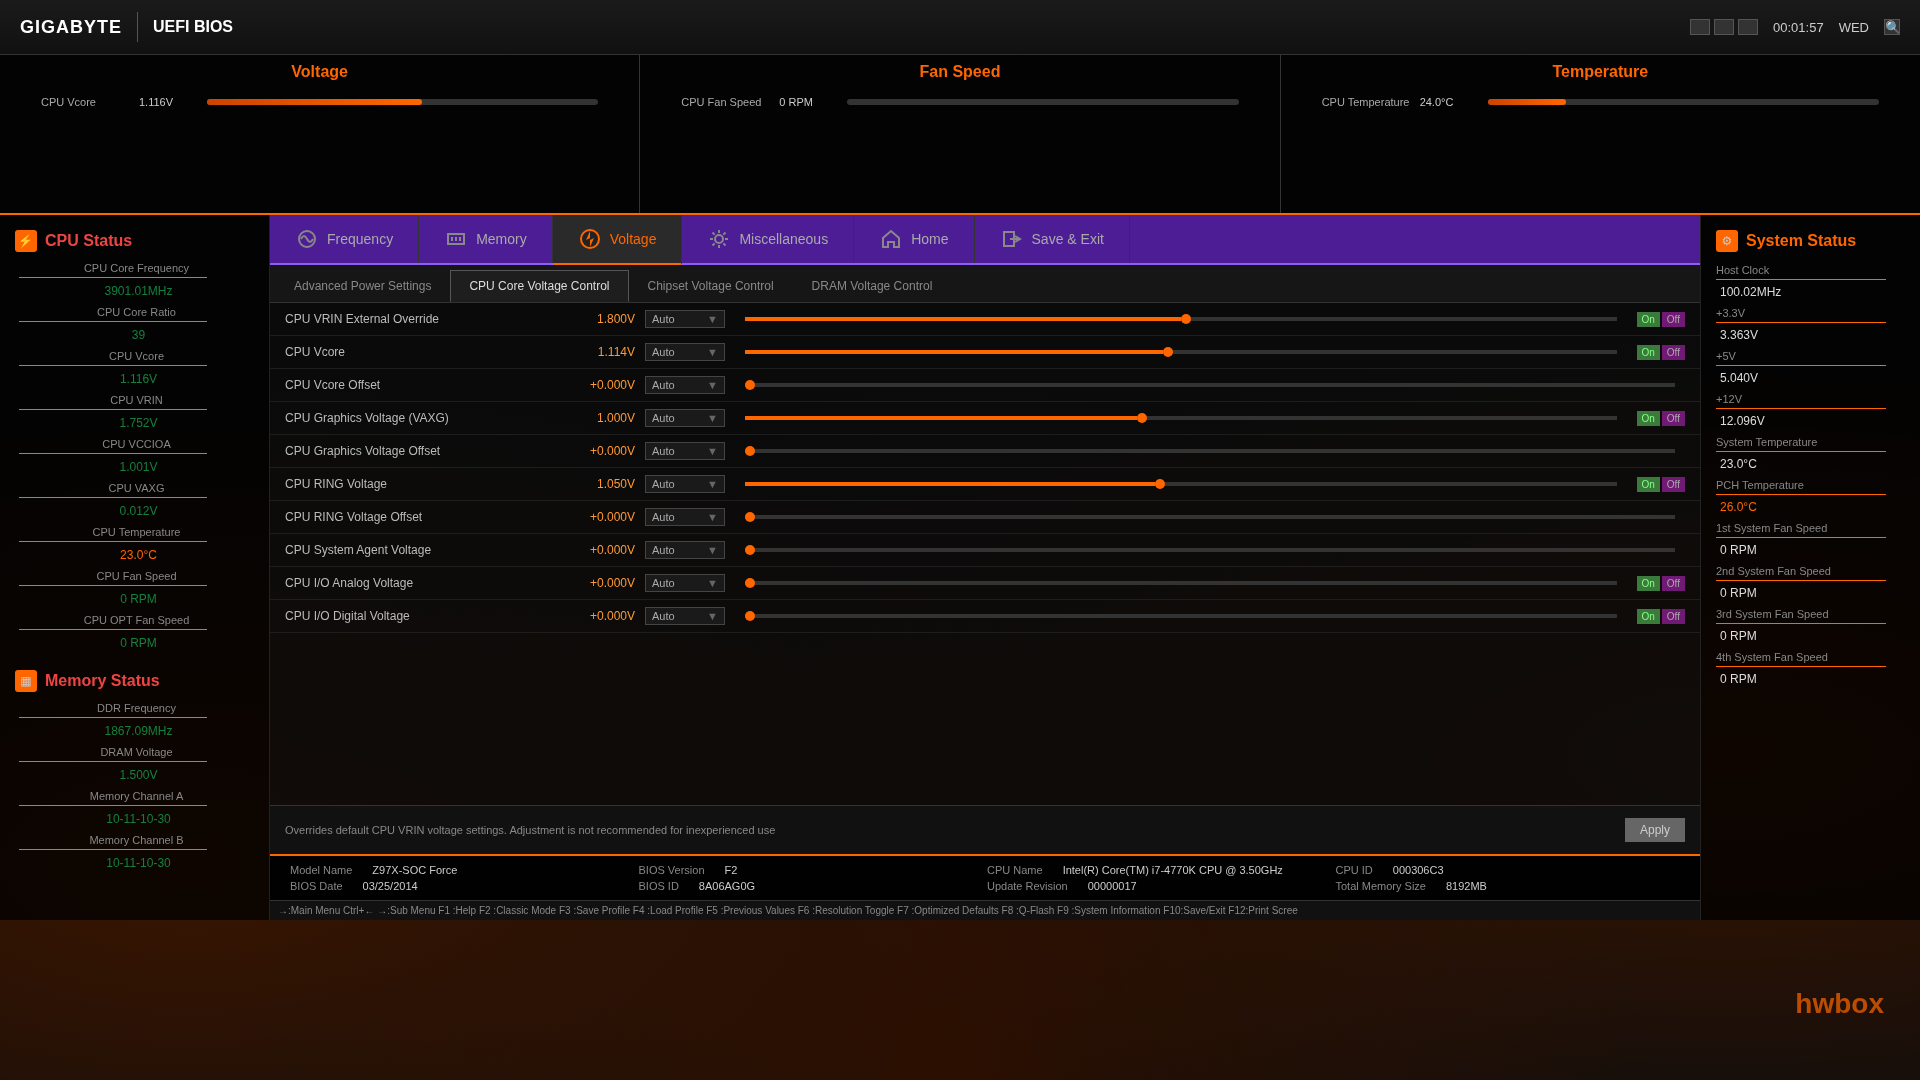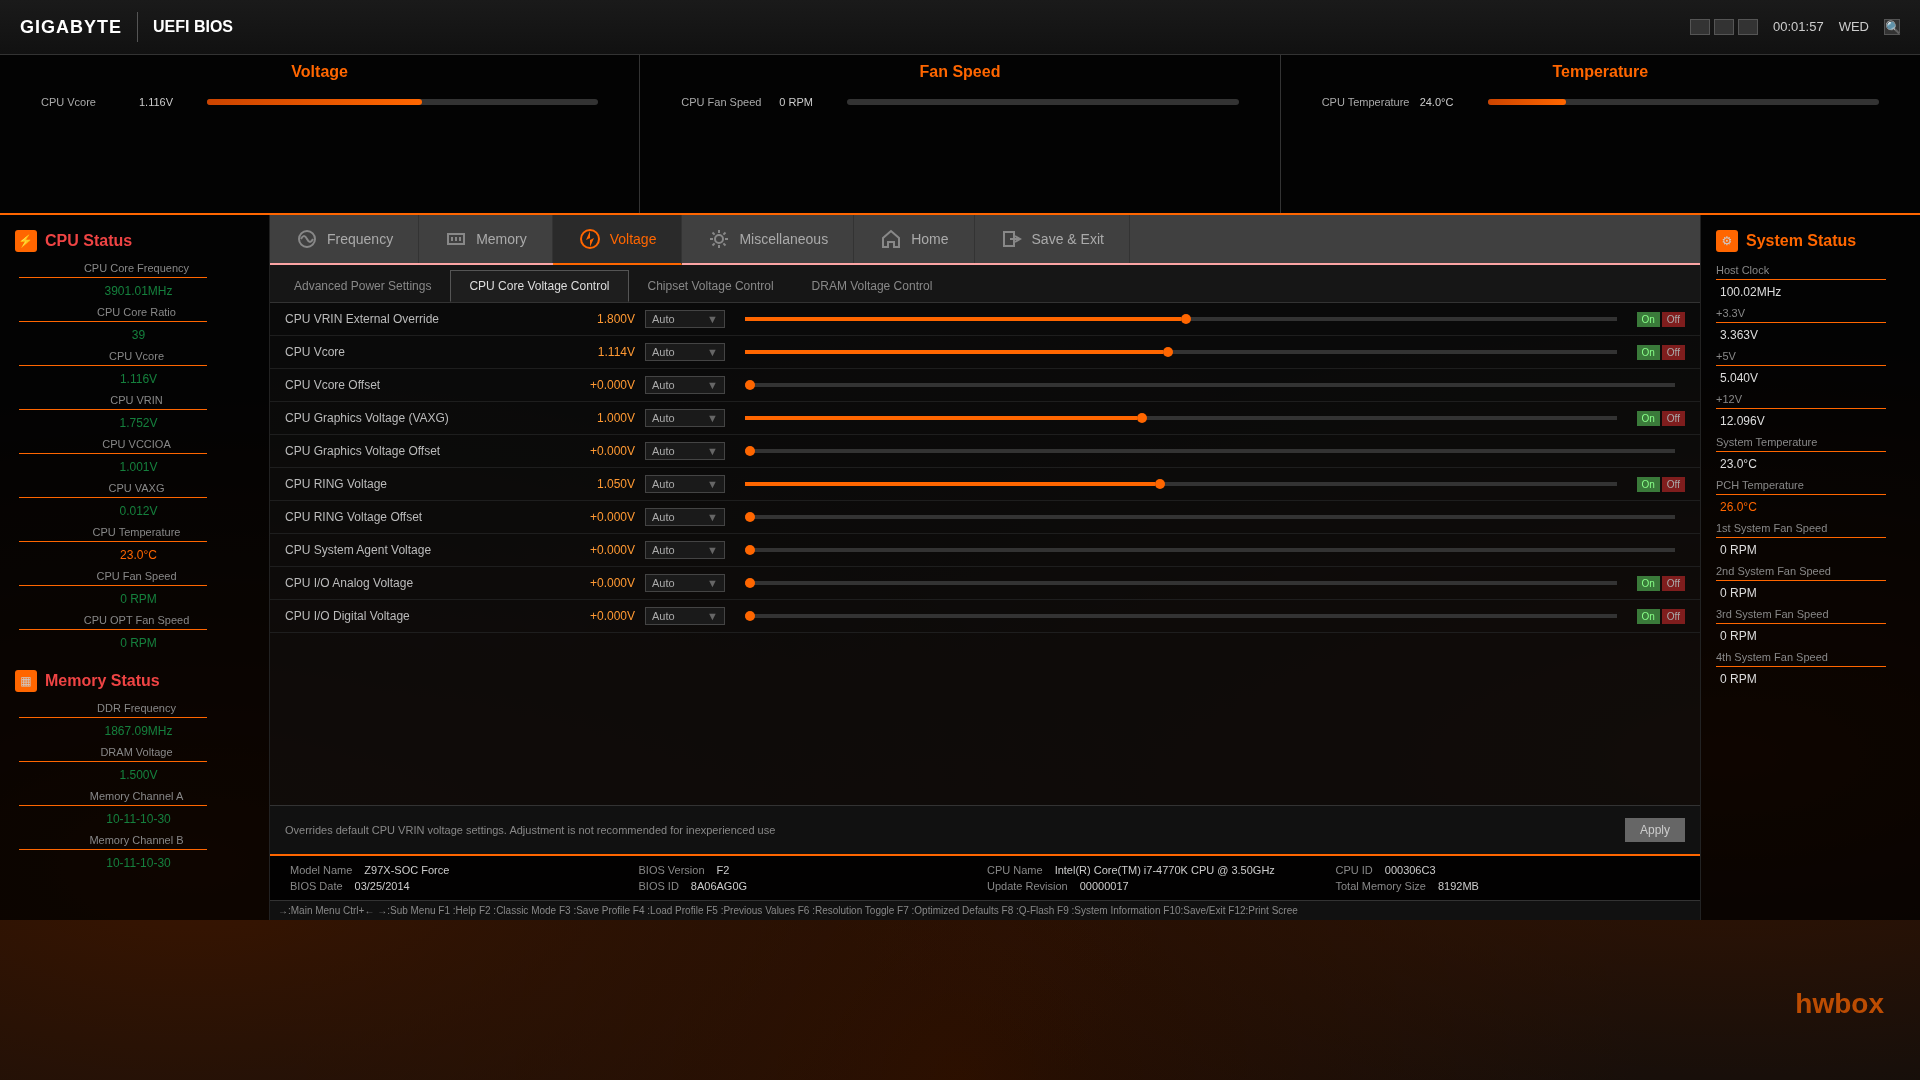--- a/index.html
+++ b/index.html
@@ -57,20 +57,21 @@
       margin: 0 15px;
     }
     .header-bios {
       color: white;
       font-size: 16px;
       font-weight: bold;
     }
     .header-right {
       margin-left: auto;
       display: flex;
+      align-items: center;
       gap: 15px;
       color: #ccc;
       font-size: 13px;
     }
     .header-icons {
       display: flex;
       gap: 4px;
     }
     .header-icon-box {
       background: #333;
@@ -204,22 +205,22 @@
       flex: 1;
       display: flex;
       flex-direction: column;
       background: rgba(10,10,10,0.85);
       overflow: hidden;
     }
 
     
     .nav-tabs {
       display: flex;
-      background: #404040;
-      border-bottom: 2px solid #fca5a5;
+      background: #4c1d95;
+      border-bottom: 2px solid #8b5cf6;
       flex-shrink: 0;
     }
     .nav-tab {
       display: flex;
       align-items: center;
       gap: 8px;
       padding: 12px 25px;
       cursor: pointer;
       color: #aaa;
       font-size: 14px;
@@ -331,21 +332,21 @@
     }
     .toggle-on {
       background: #3a7a3a;
       color: #8f8;
       font-size: 10px;
       padding: 2px 5px;
       border: none;
       cursor: pointer;
     }
     .toggle-off {
-      background: #7f1d1d;
+      background: #701a75;
       color: #aaa;
       font-size: 10px;
       padding: 2px 5px;
       border: none;
       cursor: pointer;
     }
 
     
     .status-desc {
       padding: 12px 15px;
@@ -375,21 +376,21 @@
       background: rgba(0,0,0,0.85);
       border-top: 2px solid #ff6600;
       padding: 8px 20px;
       display: grid;
       grid-template-columns: repeat(4, 1fr);
       gap: 4px;
       flex-shrink: 0;
     }
     .bottom-info-row {
       display: flex;
-      gap: 12px;
+      gap: 20px;
     }
     .bottom-info-label {
       color: #888;
       font-size: 11px;
       white-space: nowrap;
     }
     .bottom-info-value {
       color: #ccc;
       font-size: 11px;
     }

